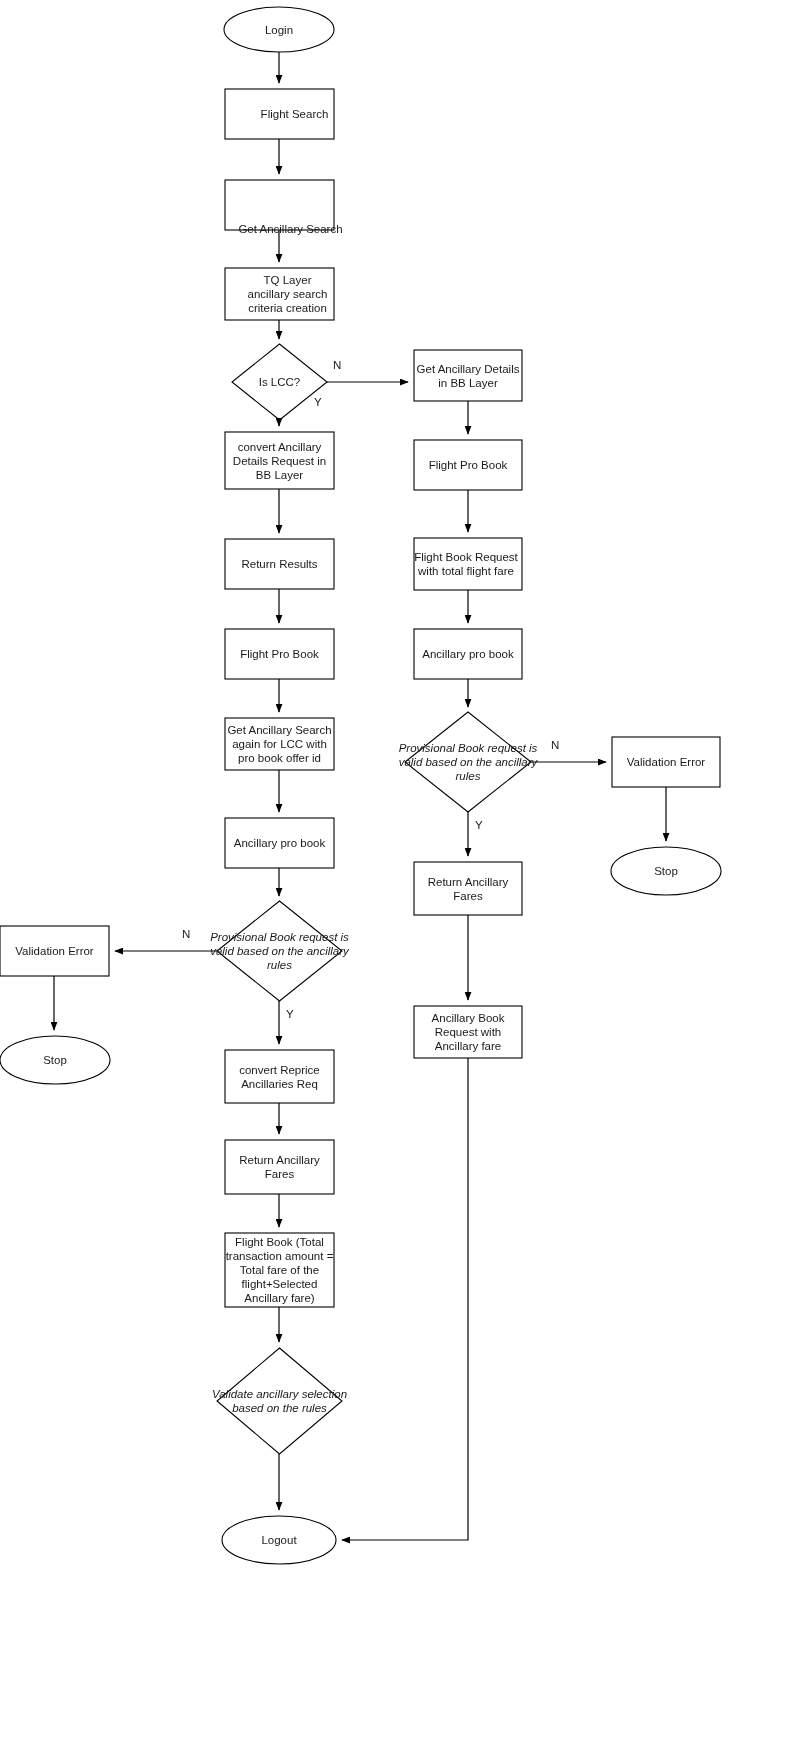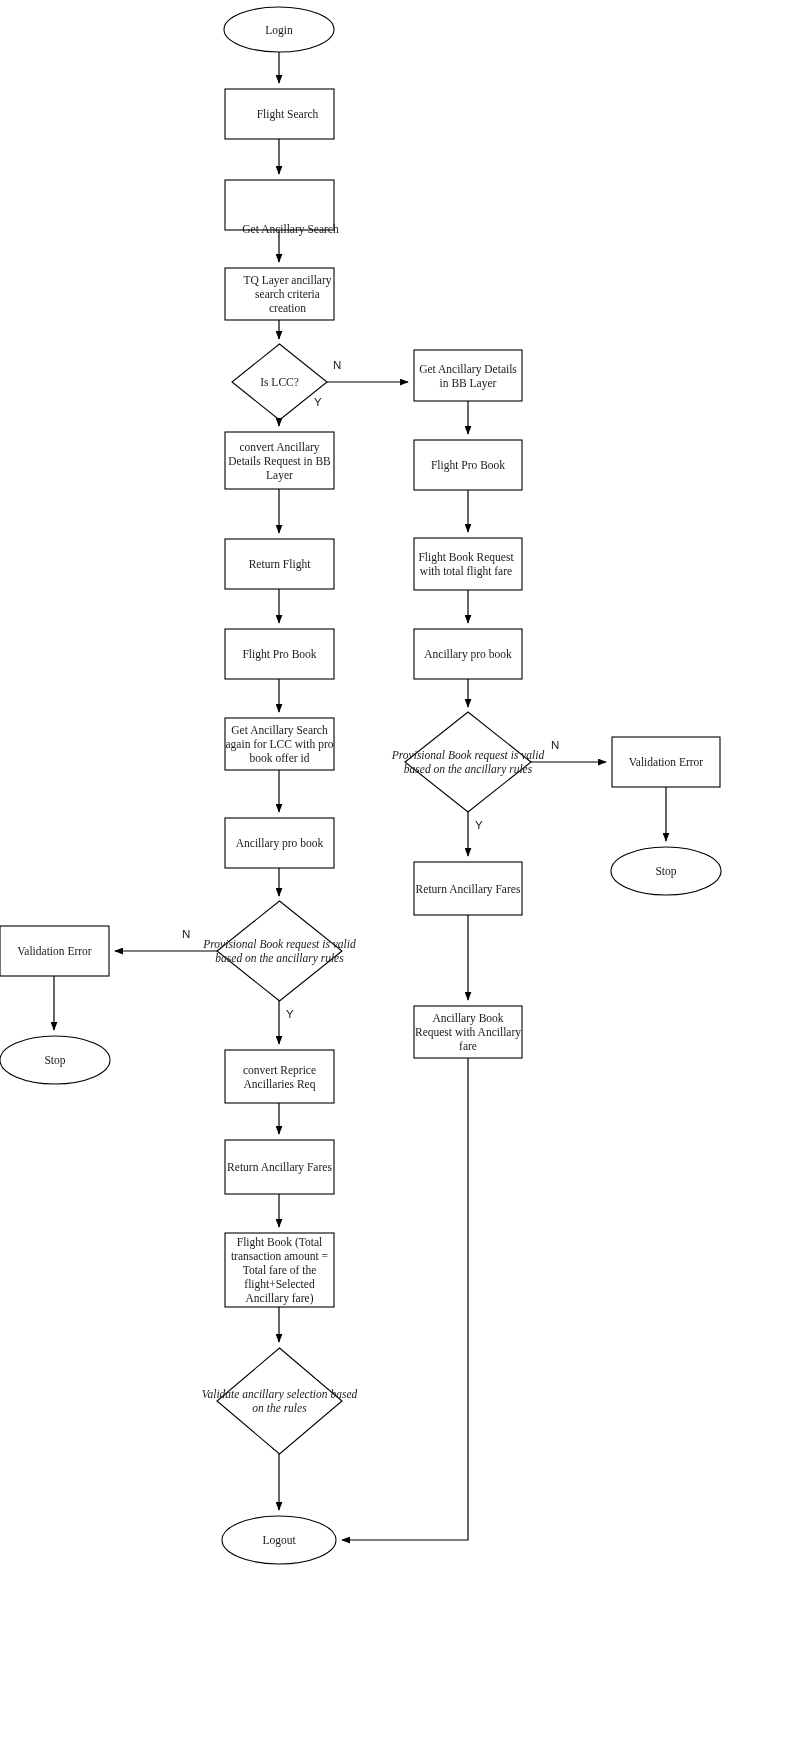--- a/index.html
+++ b/index.html
@@ -34,21 +34,21 @@
     stroke-width: 1.2;
     fill: none;
   }
   .node-label {
     position: absolute;
     display: flex;
     align-items: center;
     justify-content: center;
     text-align: center;
     color: #1a1a1a;
-    font-family: Liberation Serif, serif;
+    font-family: Liberation Sans, sans-serif;
     font-size: 11.5px;
     line-height: 14px;
     pointer-events: none;
     box-sizing: border-box;
   }
   .node-label.italic {
     font-style: italic;
   }
   .edge-label {
     position: absolute;
@@ -127,26 +127,26 @@
         <path d="M531,762 L606,762" class="conn" marker-end="url(#arrowhead)"></path>
         <path d="M666,787 L666,841" class="conn" marker-end="url(#arrowhead)"></path>
         <path d="M468,812 L468,856" class="conn" marker-end="url(#arrowhead)"></path>
         <path d="M468,915 L468,1000" class="conn" marker-end="url(#arrowhead)"></path>
         <path d="M468,1058 L468,1540 L342,1540" class="conn" marker-end="url(#arrowhead)"></path>
       </g>
   </svg>
 
   <div id="labels-layer">
       <div class="node-label" style="left: 224px; top: 7px; width: 110px; height: 45px;">Login</div>
-      <div class="node-label" style="left: 218px; top: 89px; width: 109px; height: 50px; padding-left: 30px;">Flight Search</div>
+      <div class="node-label" style="left: 225px; top: 89px; width: 109px; height: 50px; padding-left: 30px;">Flight Search</div>
       <div class="node-label" style="left: 236px; top: 180px; width: 109px; height: 50px; margin-top: 24px;">Get Ancillary Search</div>
       <div class="node-label" style="left: 225px; top: 268px; width: 109px; height: 52px; padding-left: 16px;">TQ Layer ancillary search criteria creation</div>
       <div class="node-label" style="left: 215px; top: 344px; width: 129px; height: 76px;">Is LCC?</div>
       <div class="node-label" style="left: 225px; top: 432px; width: 109px; height: 57px;">convert Ancillary Details Request in BB Layer</div>
-      <div class="node-label" style="left: 225px; top: 539px; width: 109px; height: 50px;">Return Flight</div>
+      <div class="node-label" style="left: 225px; top: 539px; width: 109px; height: 50px;">Return Results</div>
       <div class="node-label" style="left: 225px; top: 629px; width: 109px; height: 50px;">Flight Pro Book</div>
       <div class="node-label" style="left: 225px; top: 718px; width: 109px; height: 52px;">Get Ancillary Search again for LCC with pro book offer id</div>
       <div class="node-label" style="left: 225px; top: 818px; width: 109px; height: 50px;">Ancillary pro book</div>
       <div class="node-label italic" style="left: 200px; top: 901px; width: 159px; height: 100px;">Provisional Book request is valid based on the ancillary rules</div>
       <div class="node-label" style="left: 0px; top: 926px; width: 109px; height: 50px;">Validation Error</div>
       <div class="node-label" style="left: 0px; top: 1036px; width: 110px; height: 48px;">Stop</div>
       <div class="node-label" style="left: 225px; top: 1050px; width: 109px; height: 53px;">convert Reprice Ancillaries Req</div>
       <div class="node-label" style="left: 225px; top: 1140px; width: 109px; height: 54px;">Return Ancillary Fares</div>
       <div class="node-label" style="left: 225px; top: 1233px; width: 109px; height: 74px;">Flight Book (Total transaction amount = Total fare of the flight+Selected Ancillary fare)</div>
       <div class="node-label italic" style="left: 200px; top: 1348px; width: 159px; height: 106px;">Validate  ancillary selection based on the rules</div>

